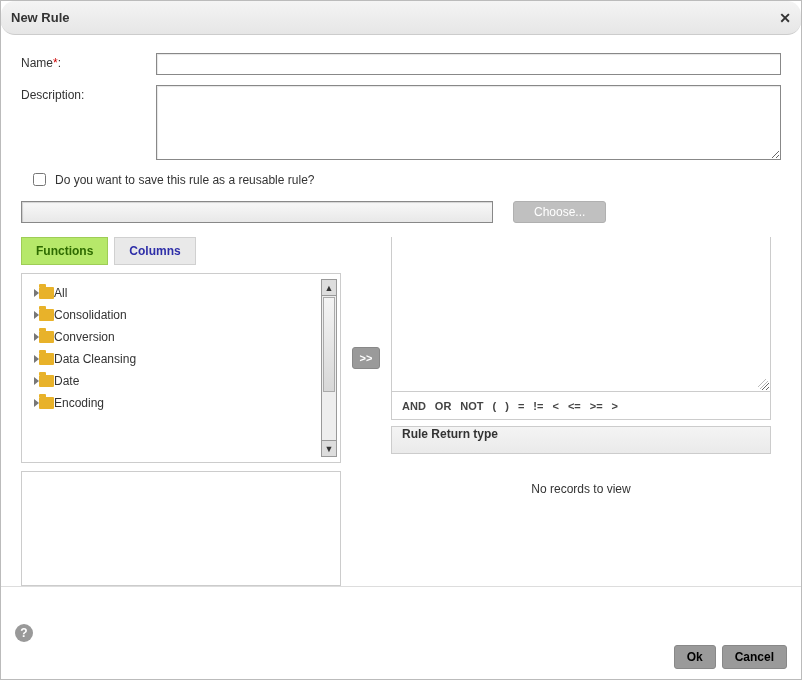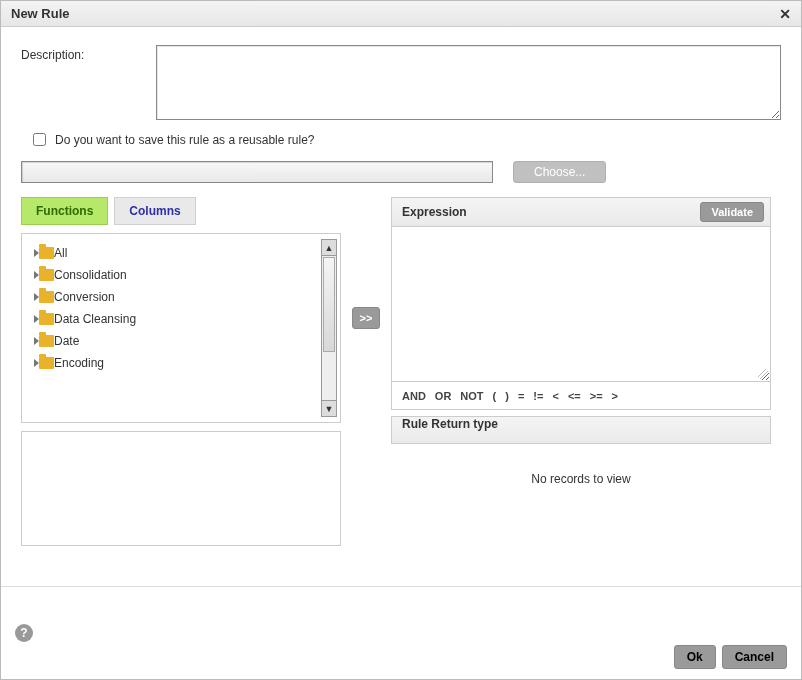--- a/index.html
+++ b/index.html
@@ -14,27 +14,28 @@
     width: 802px;
     height: 680px;
     border: 1px solid #bbb;
     position: relative;
     display: flex;
     flex-direction: column;
   }
   .titlebar {
     background: linear-gradient(#f4f4f4, #e6e6e6);
     border-bottom: 1px solid #ccc;
-    height: 26px;
+    height: 34px;
     display: flex;
     align-items: center;
     justify-content: space-between;
     padding: 0 10px;
     font-weight: bold;
     font-size: 13px;
+    border-radius: 14px;
   }
   .close-x {
     cursor: pointer;
     font-size: 14px;
     font-weight: bold;
   }
   .body {
     flex: 1;
     padding: 18px 20px 0 20px;
     overflow: hidden;
@@ -312,20 +313,26 @@
 
 <div class="dialog">
 
   <div class="titlebar">
     <span>New Rule</span>
     <span class="close-x">✕</span>
   </div>
 
   <div class="body">
 
+    <div class="form-row">
+      <div class="form-label">
+        <span>Name</span><span class="req">*</span><span>:</span>
+      </div>
+      <input class="text-input" type="text" value="" style="">
+    </div>
 
     <div class="form-row">
       <div class="form-label">Description:</div>
       <textarea class="textarea" value="" style=""></textarea>
     </div>
 
     <div class="checkbox-row">
       <input type="checkbox" style="">
       <span>Do you want to save this rule as a reusable rule?</span>
     </div>
@@ -380,24 +387,20 @@
           </div>
         </div>
         <div class="empty-box"></div>
       </div>
 
       <div class="mid-col">
         <div class="transfer-btn">&gt;&gt;</div>
       </div>
 
       <div class="right-col">
-        <div class="expr-head">
-          <span>Expression</span>
-          <button class="validate-btn">Validate</button>
-        </div>
         <div class="expr-area">
           <div class="resize-grip"></div>
         </div>
         <div class="op-bar">
           <span>AND</span>
           <span>OR</span>
           <span>NOT</span>
           <span>(</span>
           <span>)</span>
           <span>=</span>

